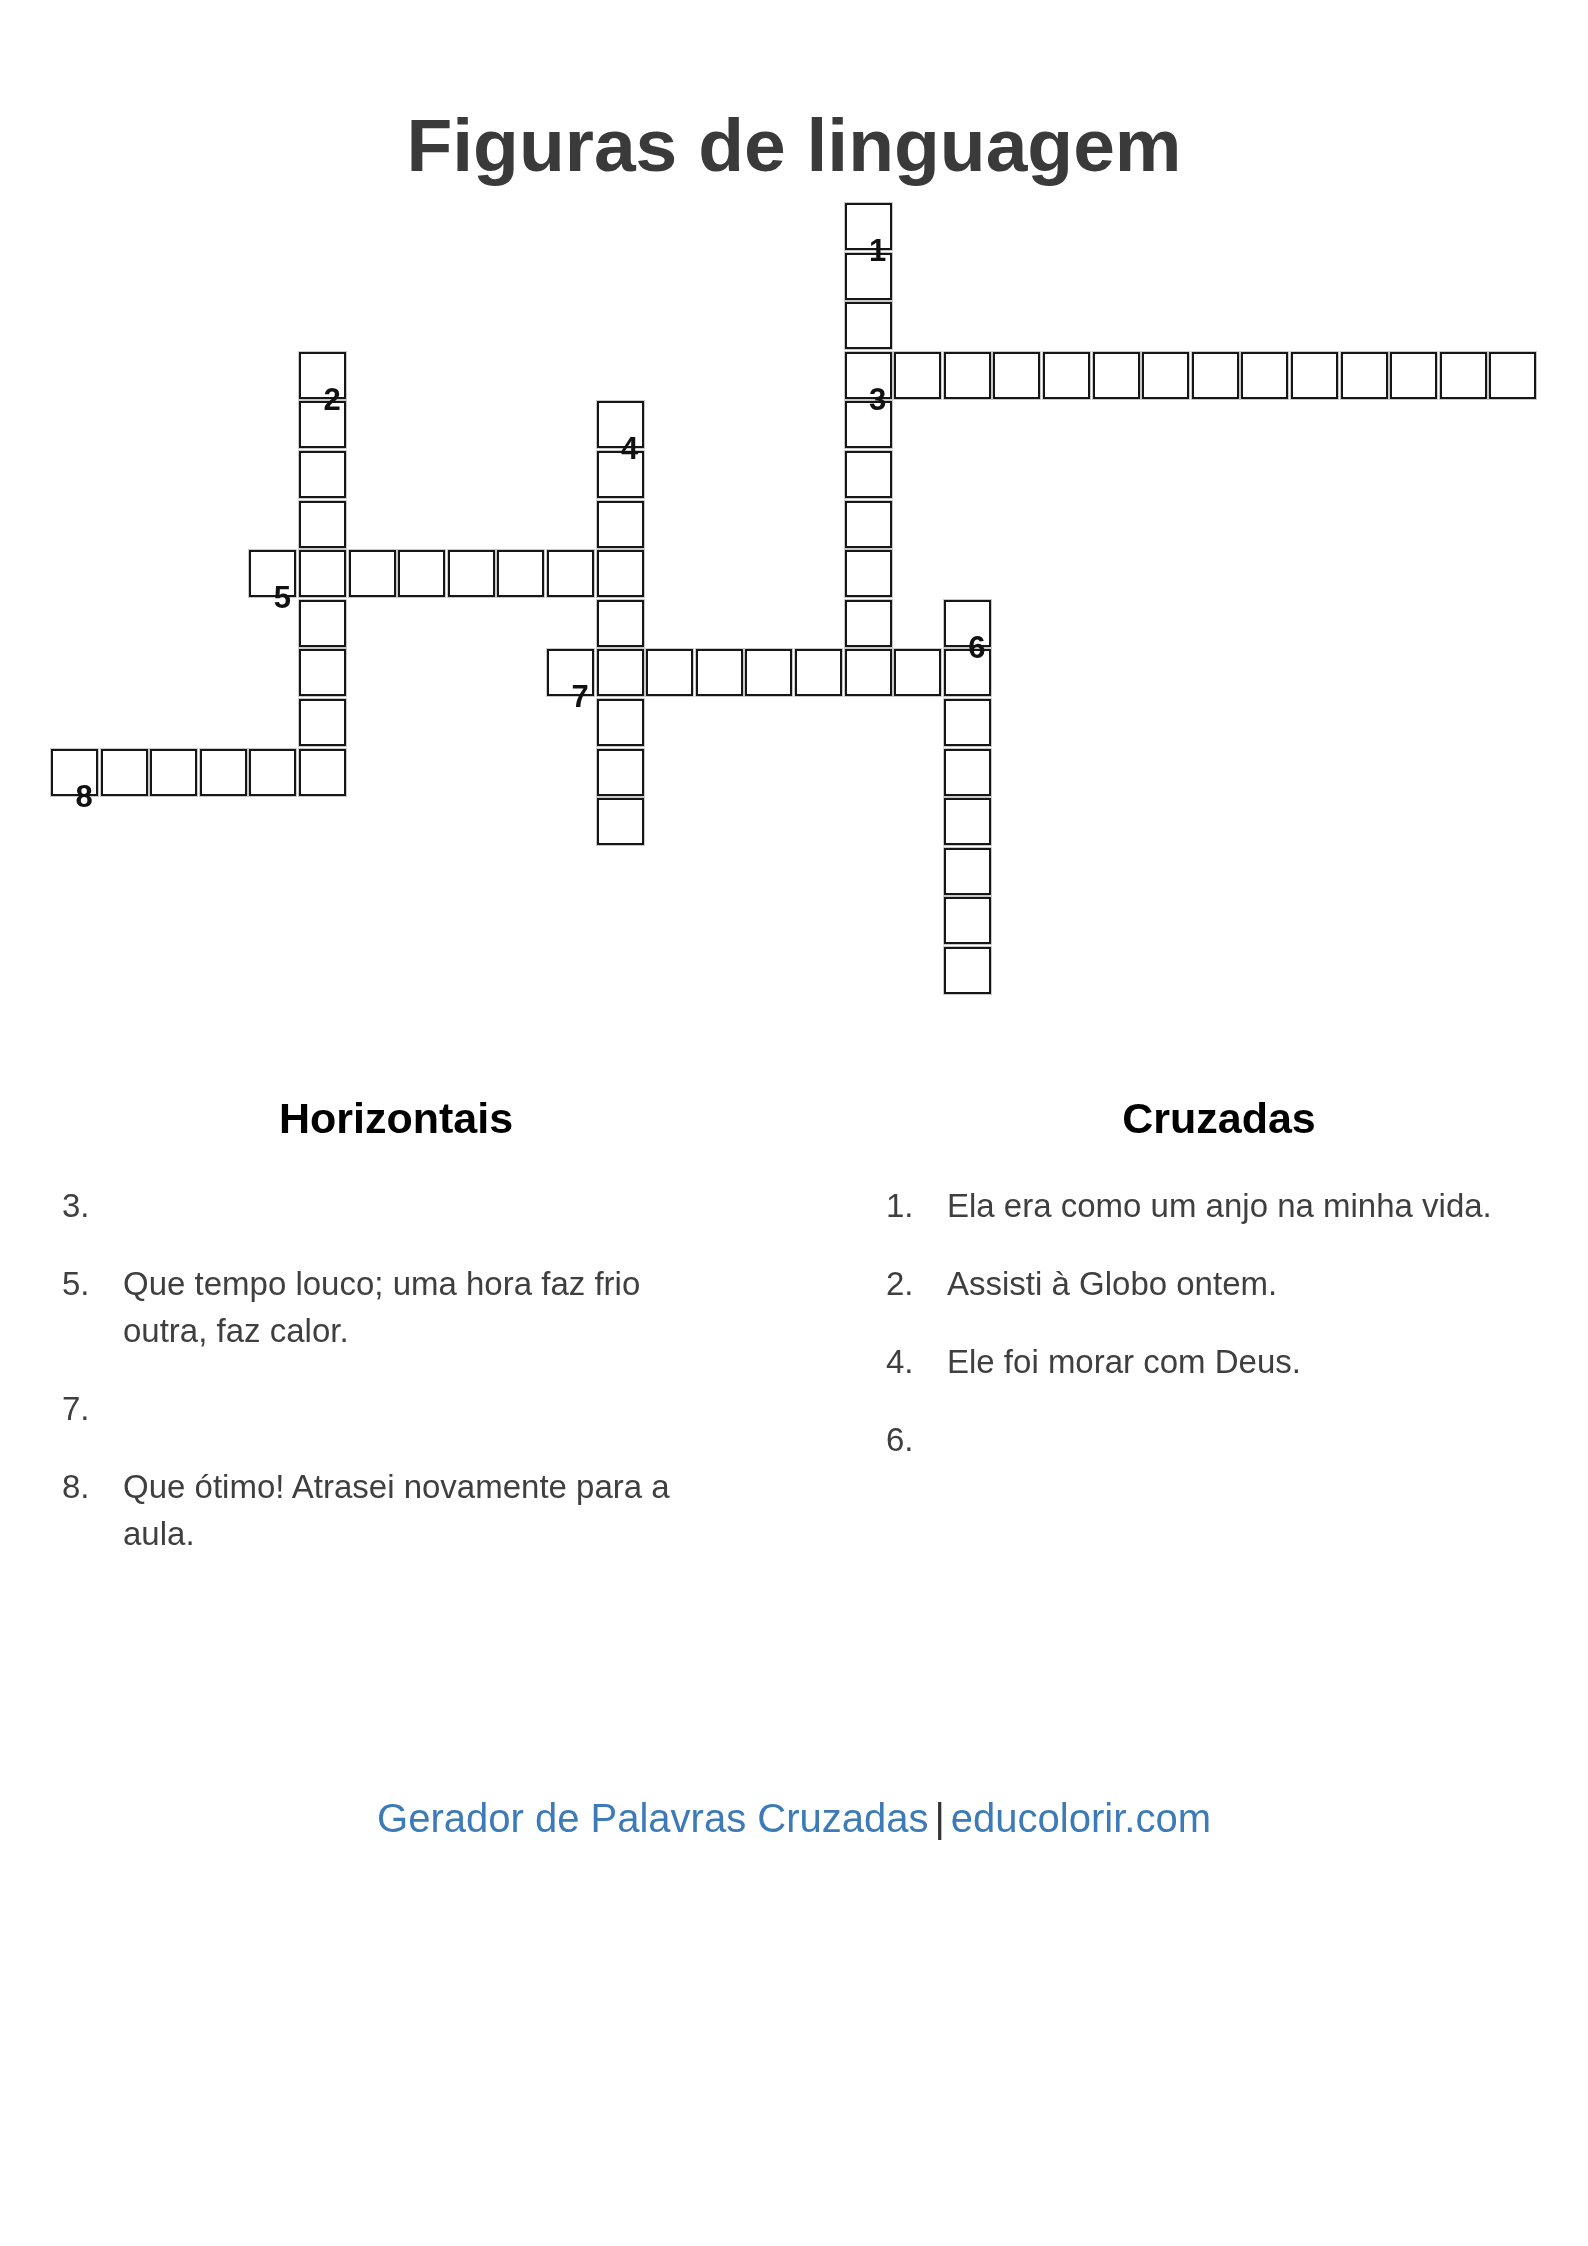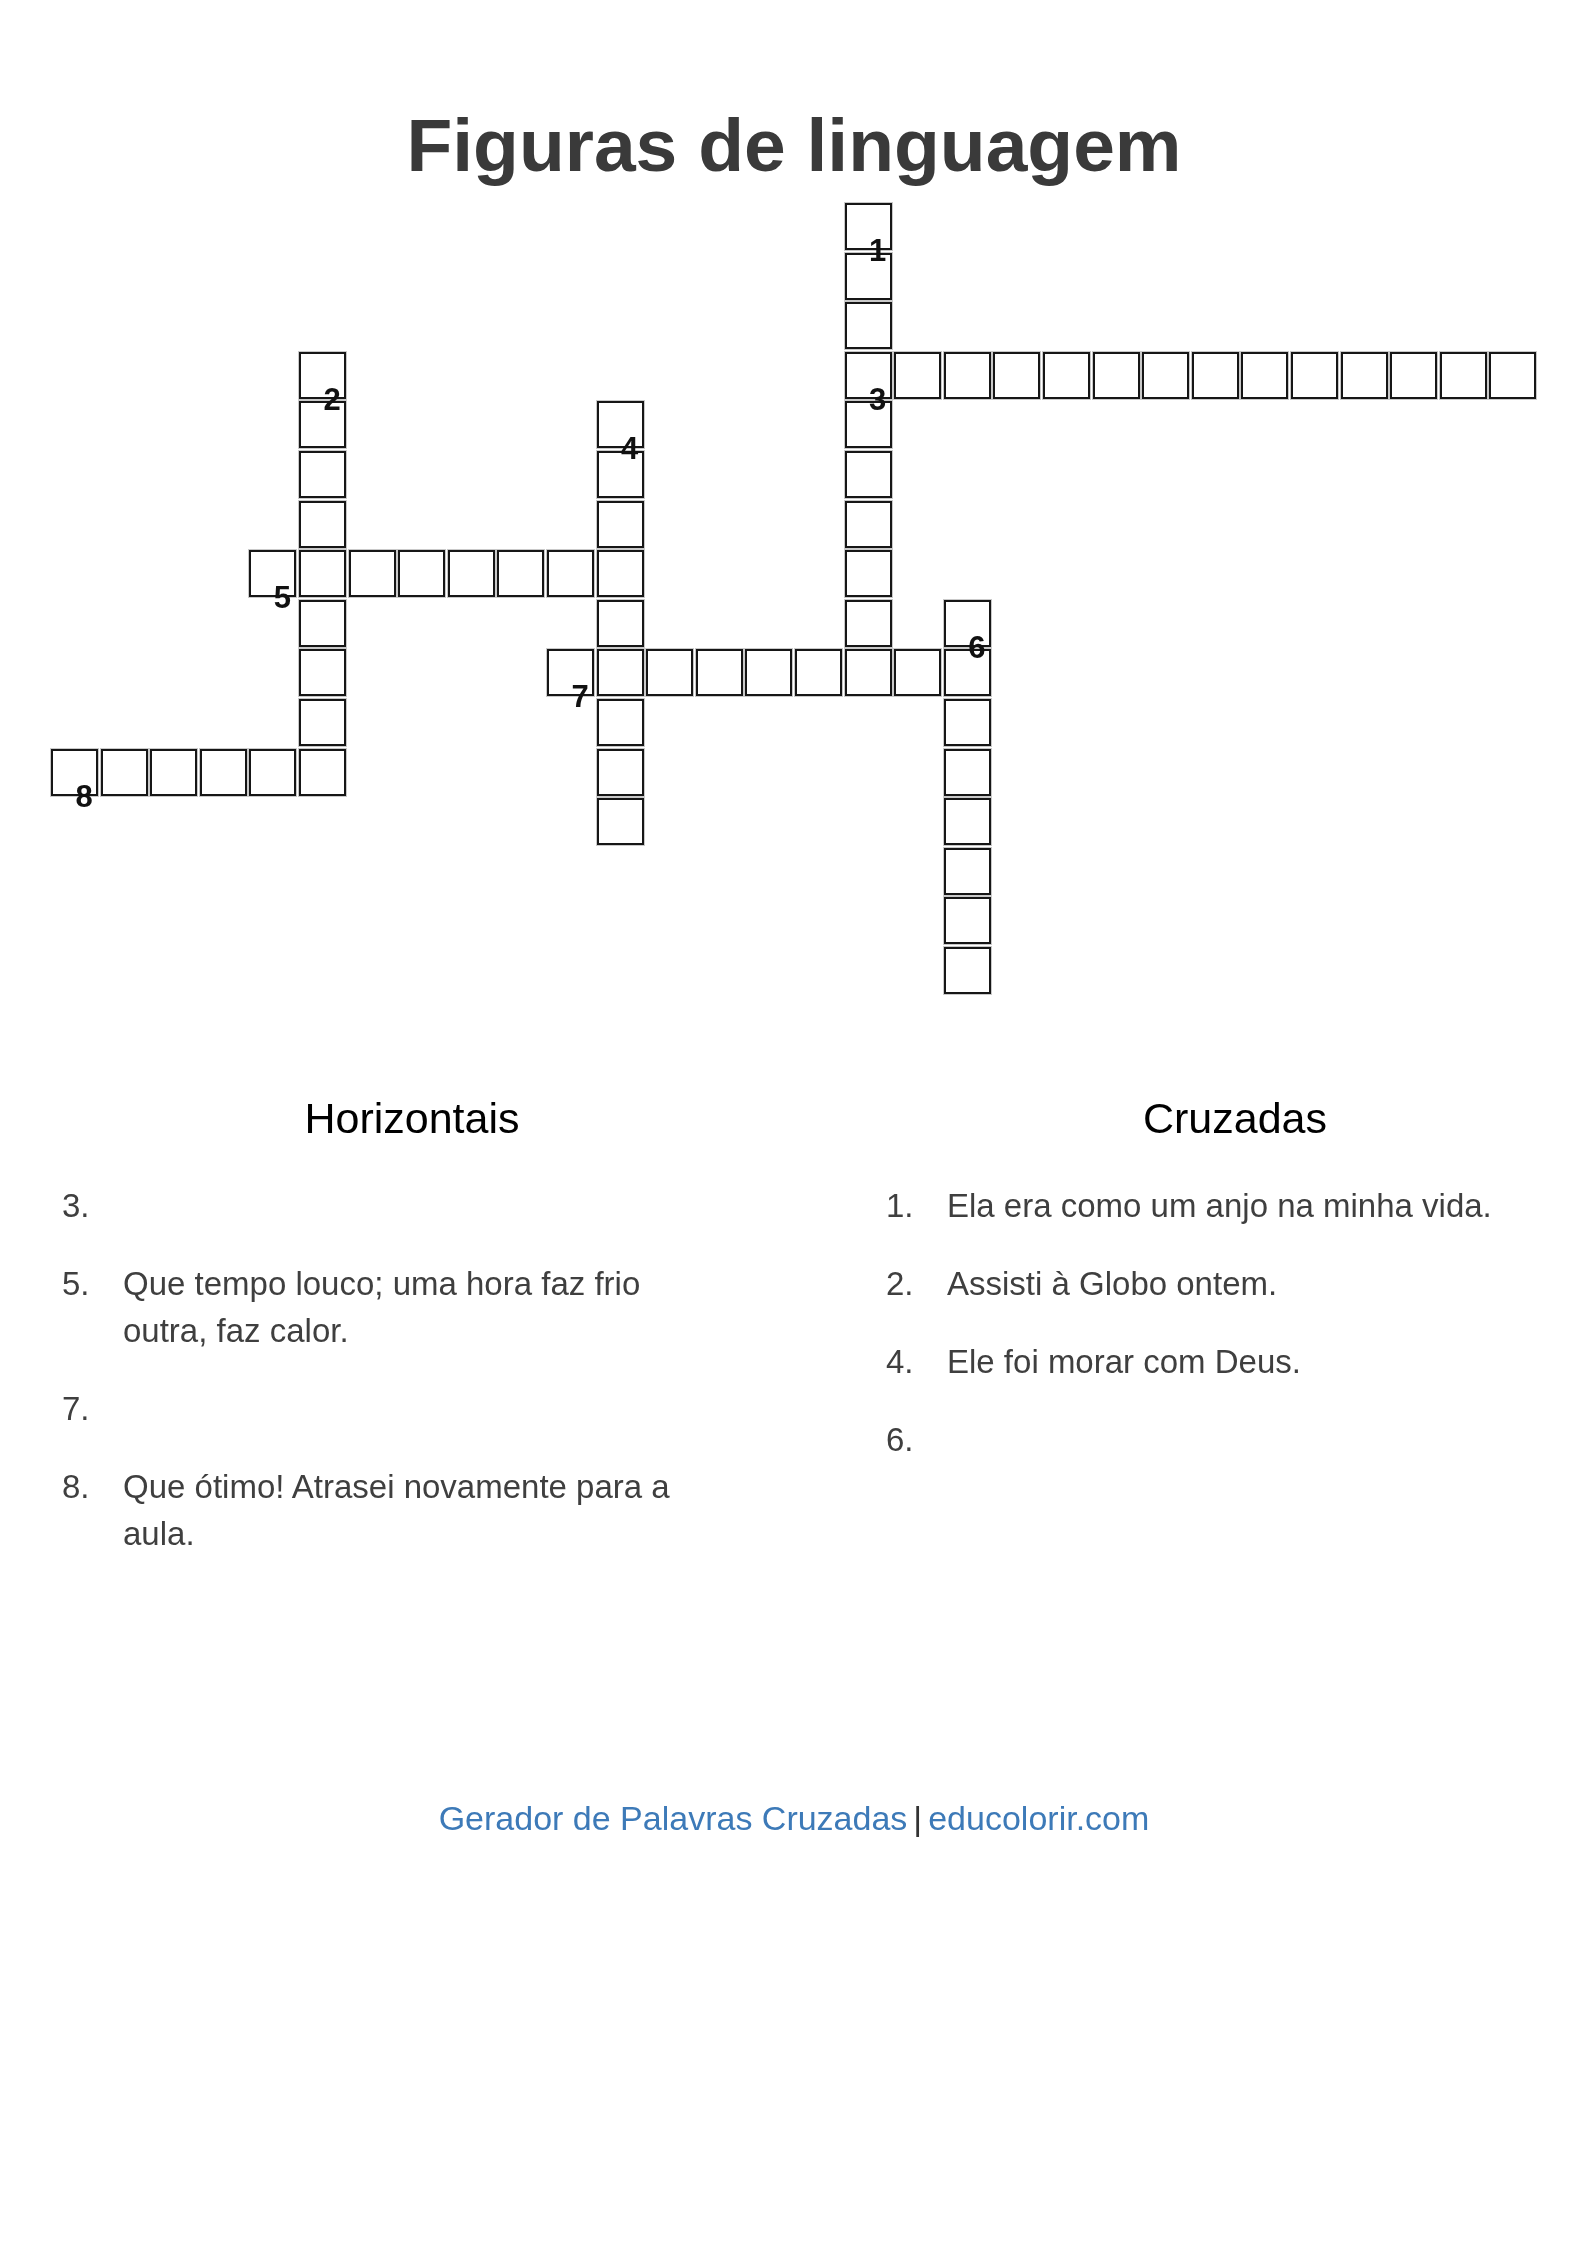--- a/index.html
+++ b/index.html
@@ -49,24 +49,23 @@
     font-weight: 700;
     color: #111111;
     line-height: 1;
     z-index: 2;
   }
   .section-header {
     position: absolute;
     transform: translateX(-50%);
     top: 1094px;
     font-size: 43px;
-    font-weight: 400;
+    font-weight: 700;
     color: #000000;
     white-space: nowrap;
-    margin-left: 16px;
   }
   #header-across { left: 396px; }
   #header-down   { left: 1219px; }
   .clue-list {
     position: absolute;
     top: 1182px;
     width: 700px;
   }
   #clues-across { left: 62px; }
   #clues-down   { left: 886px; }
@@ -84,21 +83,21 @@
   .clue-text {
     white-space: pre-line;
     max-width: 630px;
   }
   .page-footer {
     position: absolute;
     left: 0;
     top: 1800px;
     width: 1588px;
     text-align: center;
-    font-size: 34px;
+    font-size: 40px;
     line-height: 36px;
     white-space: nowrap;
   }
   .footer-link {
     color: #3d7ab8;
     text-decoration: none;
     cursor: pointer;
   }
   .footer-sep {
     color: #333333;

